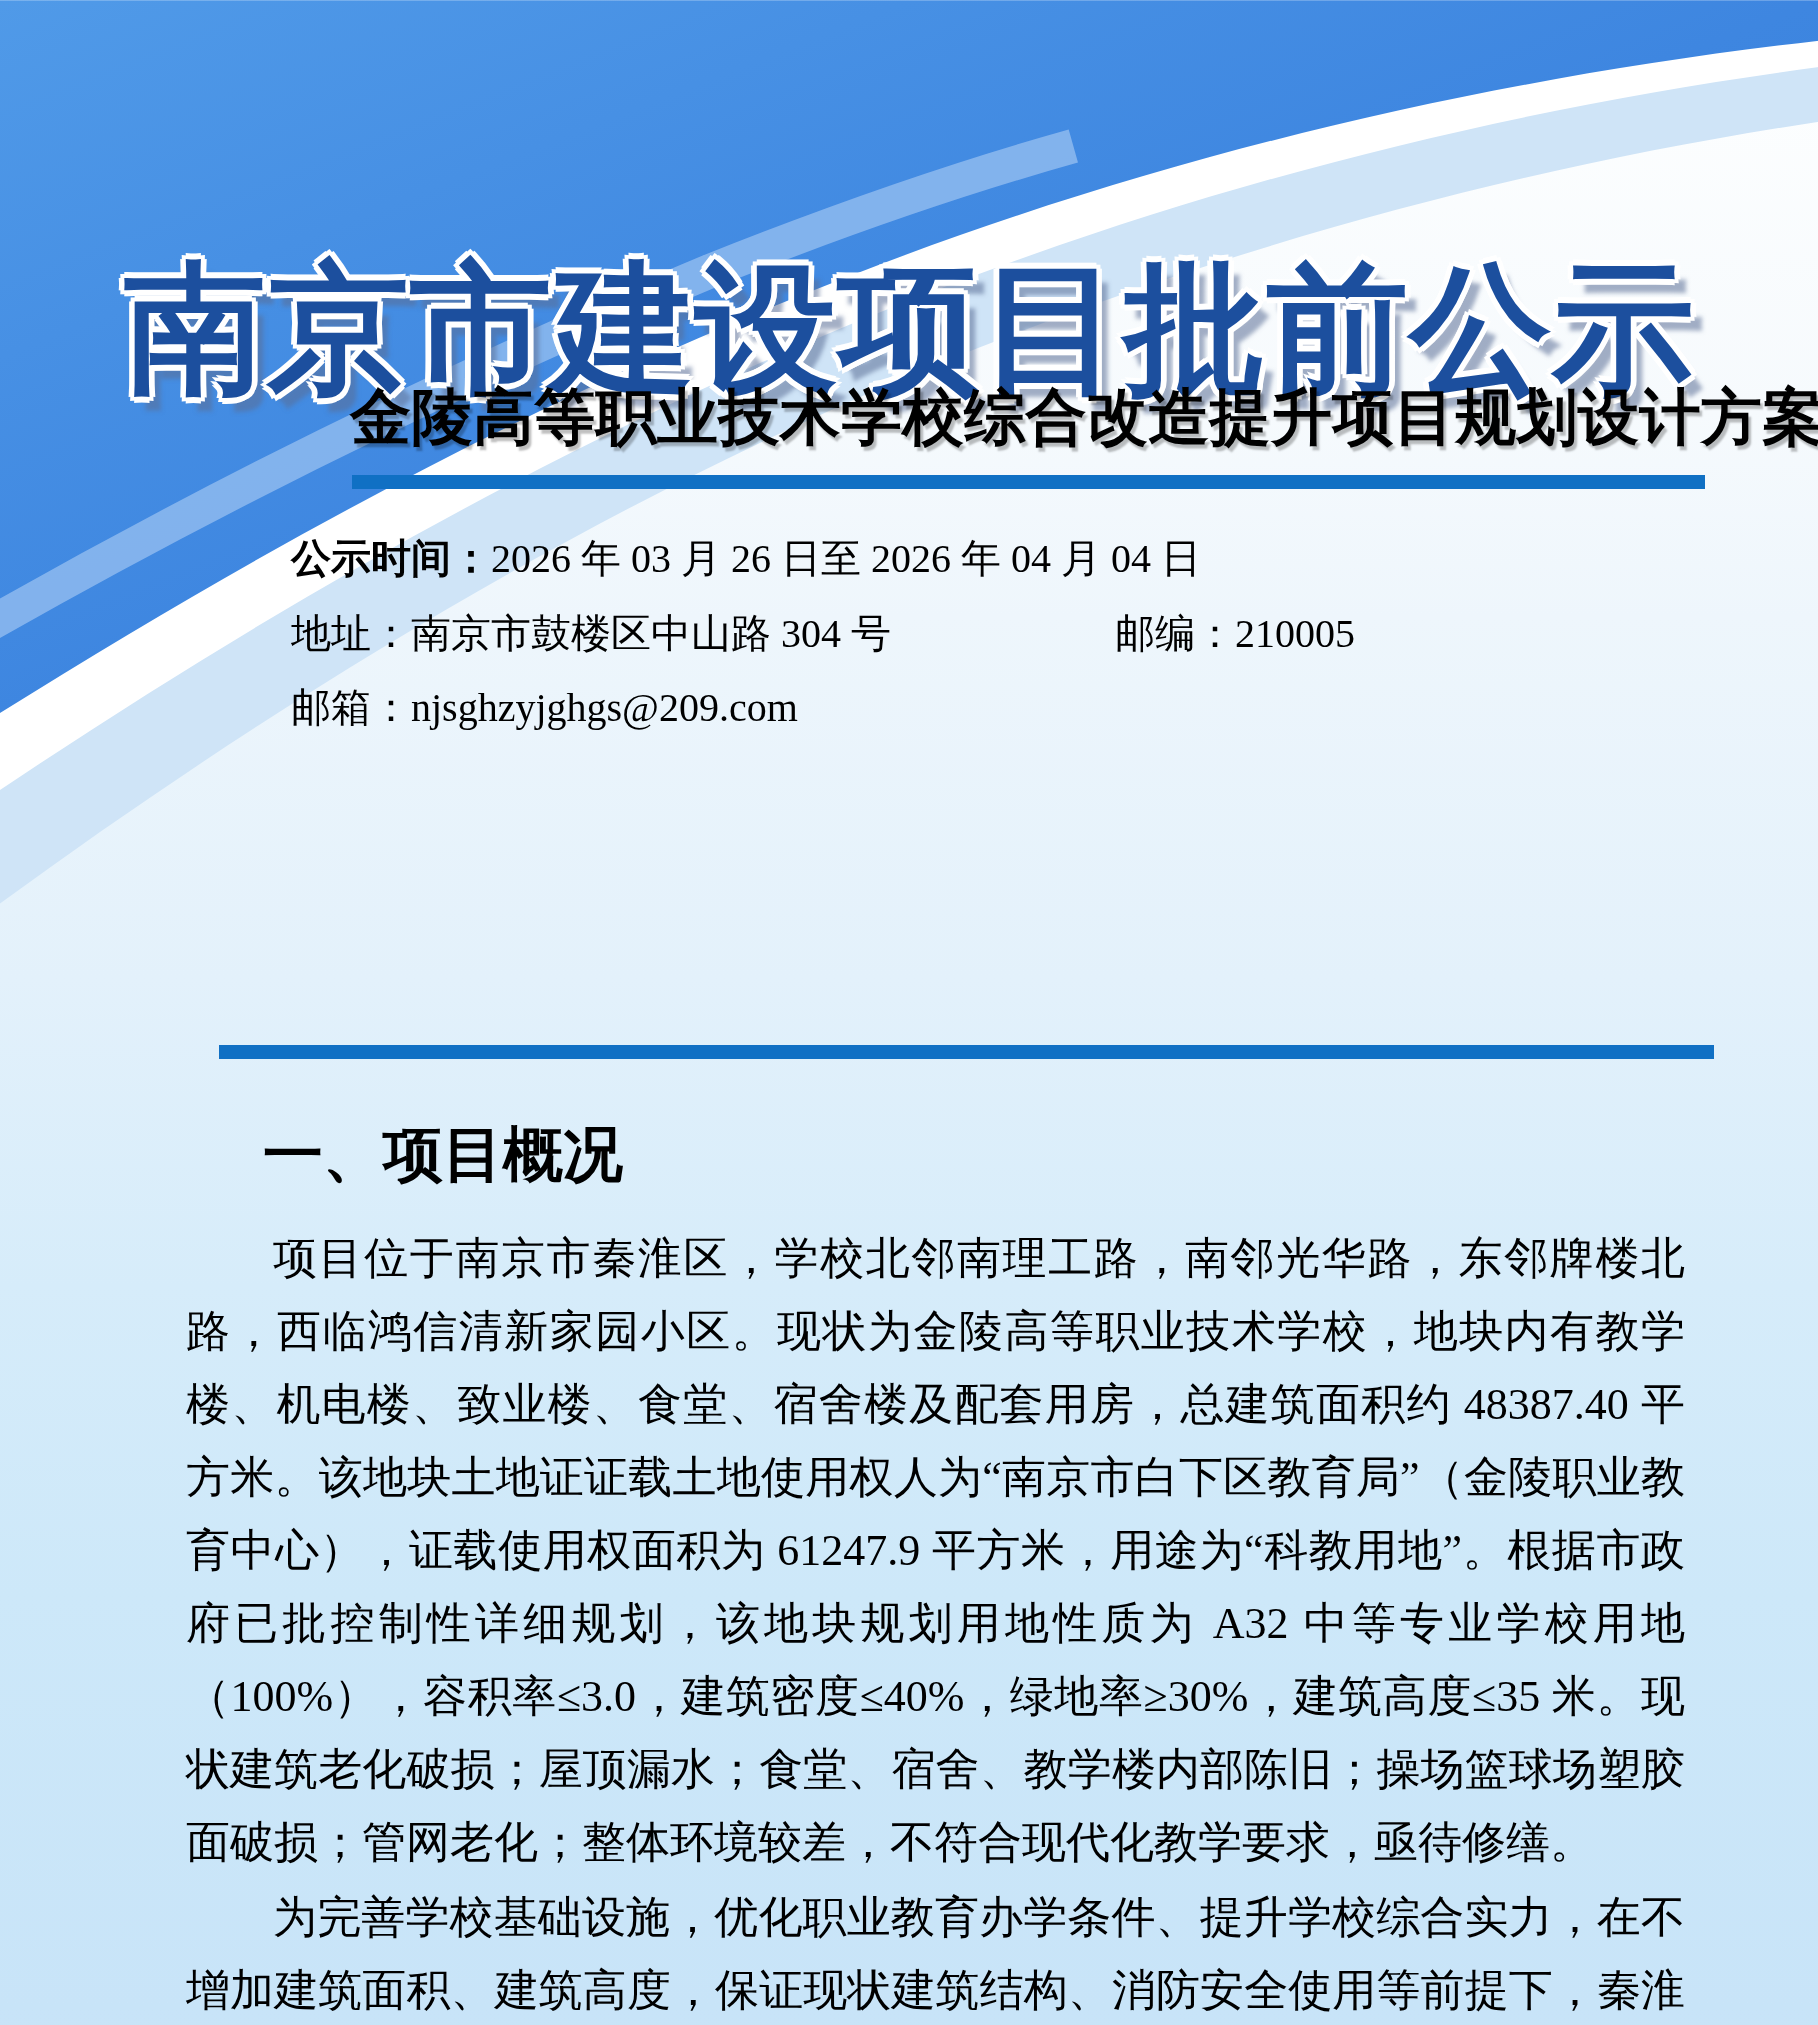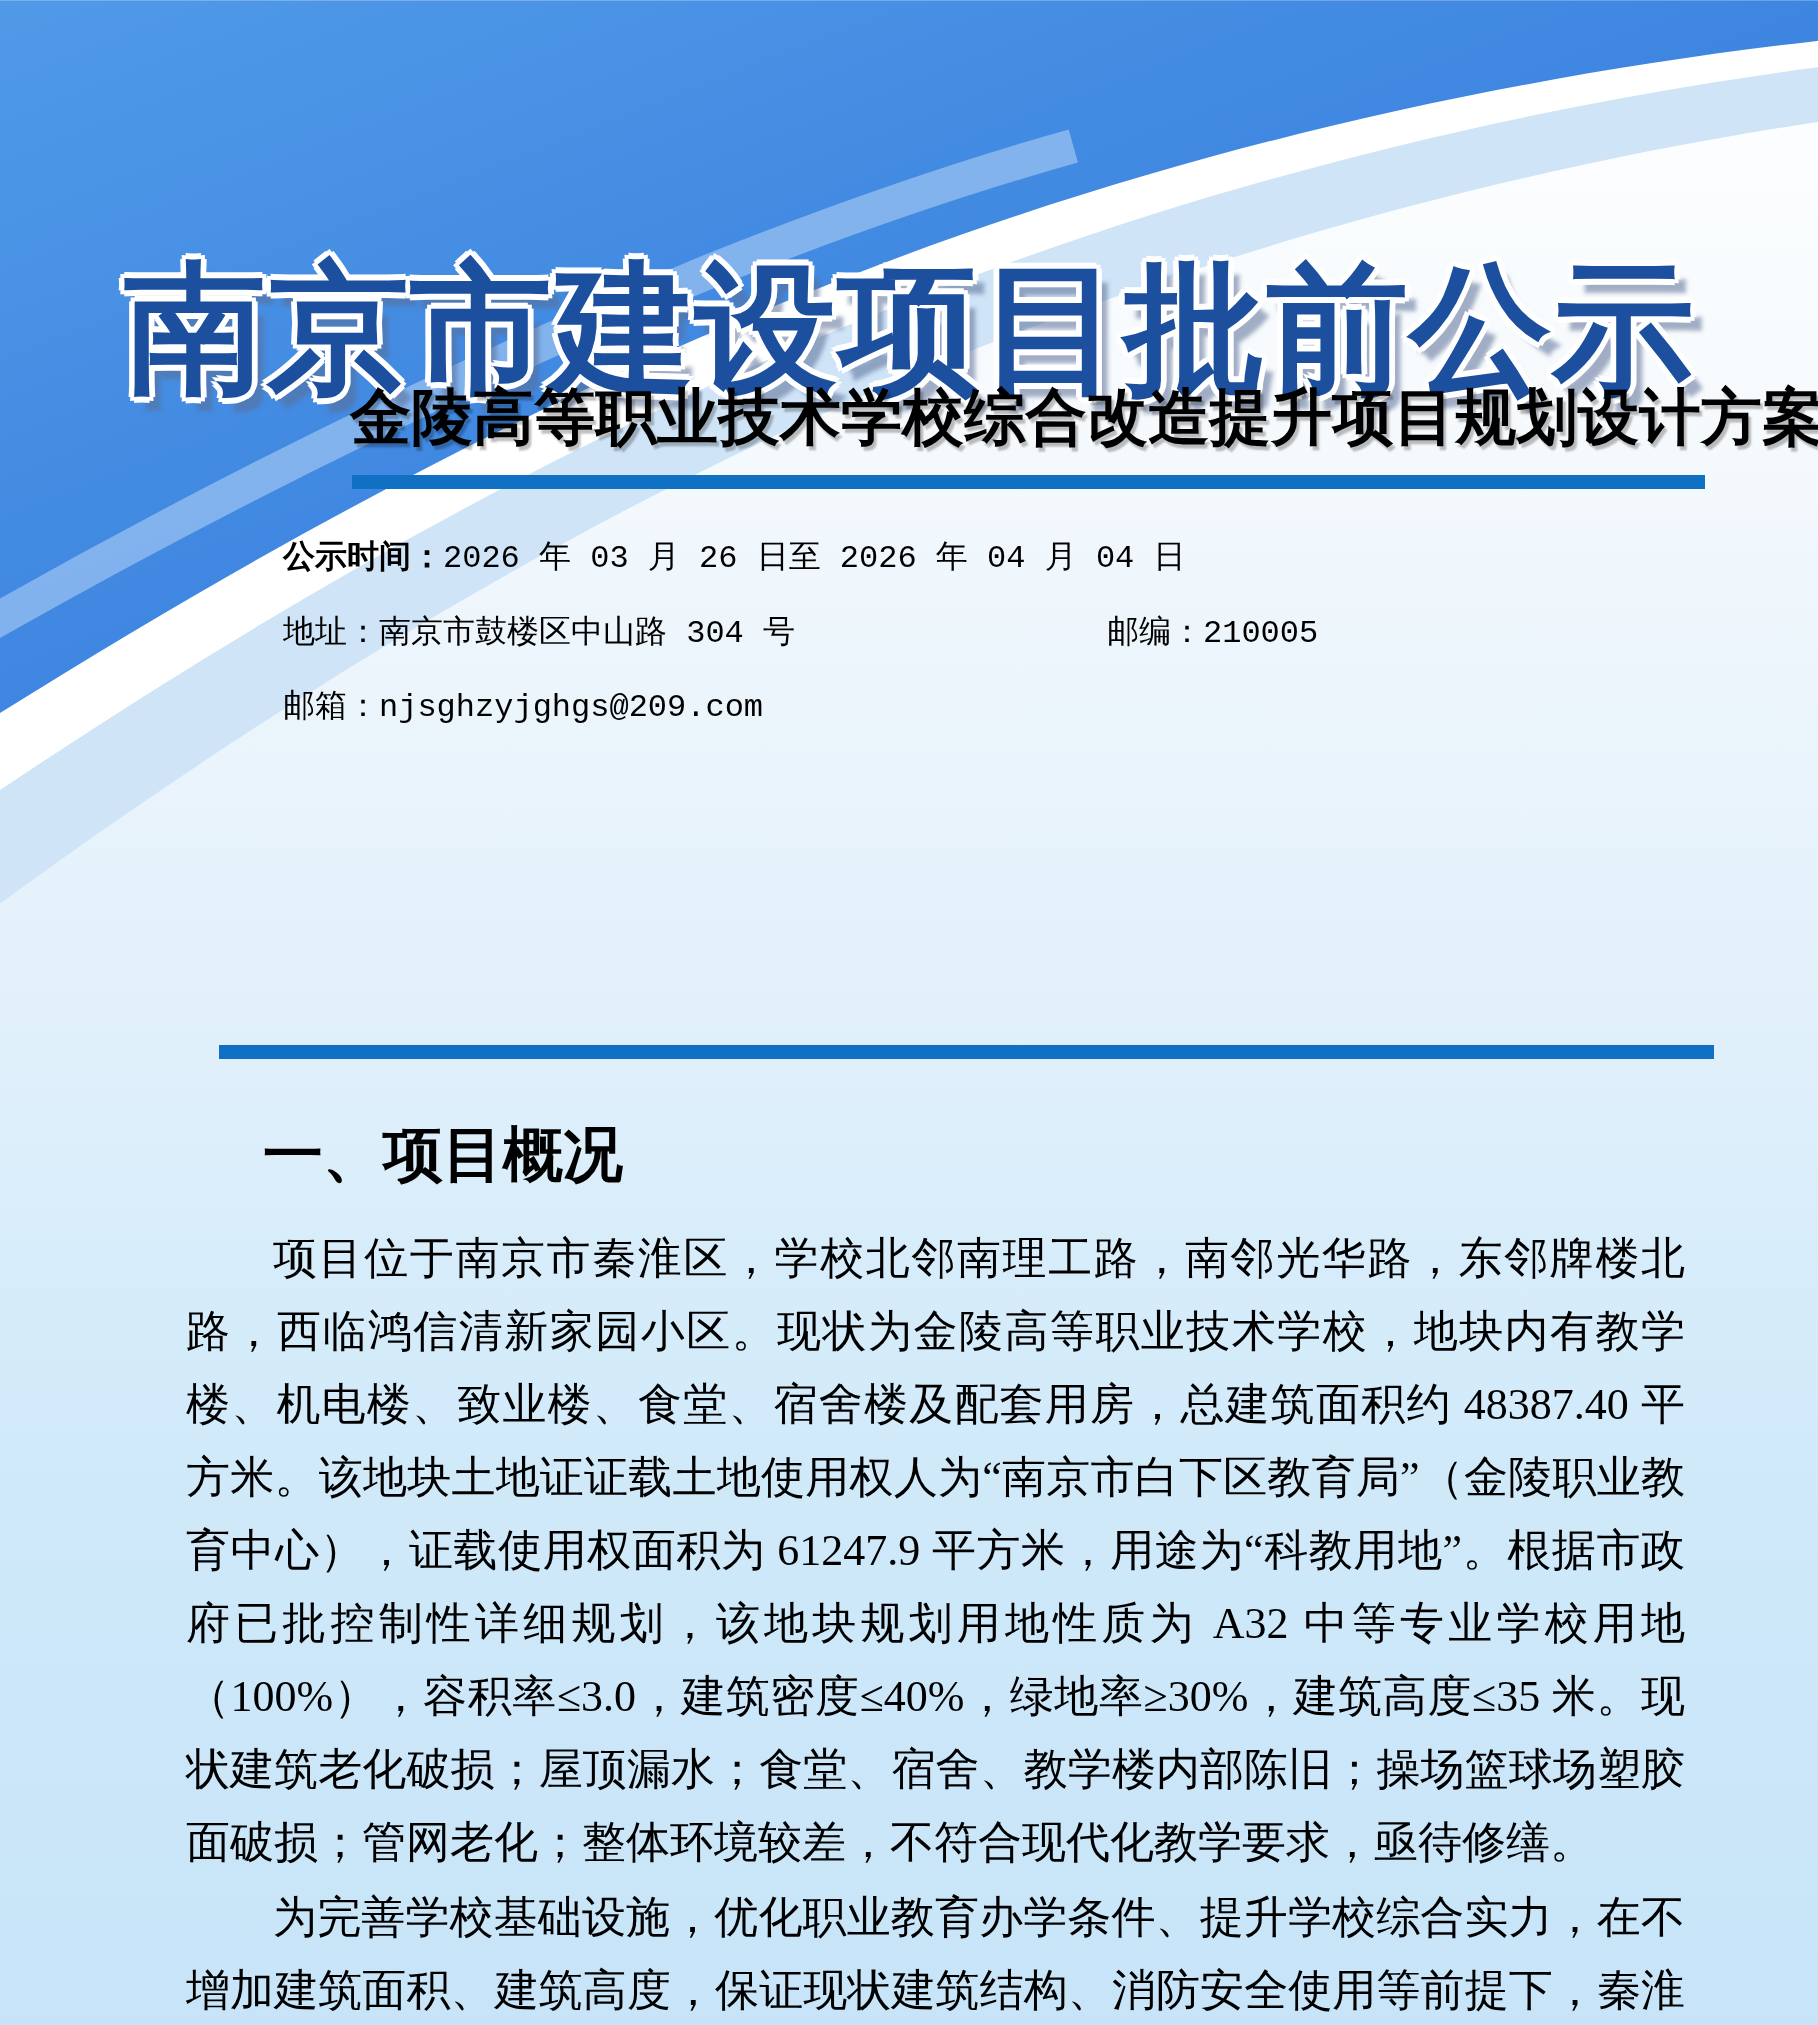--- a/index.html
+++ b/index.html
@@ -34,22 +34,22 @@
     position:absolute;top:377px;left:350px;white-space:nowrap;
     font-size:61px;font-weight:bold;color:#000;
     letter-spacing:0.4px;
     text-shadow:2.8px 3.6px 2px rgba(0,0,0,0.25);
   }
   .divider{position:absolute;height:13.8px;background:#1070c4;}
   #divider-1{top:475px;left:352px;width:1353px;}
   #divider-2{top:1045px;left:219px;width:1495px;}
 
   .notice{
-    position:absolute;top:520px;left:196px;width:1499px;
-    font-size:32px;color:#000;font-family:Liberation Mono, monospace;
+    position:absolute;top:520px;left:204px;width:1499px;
+    font-size:40px;color:#000;
   }
   .notice .time{line-height:77px;text-indent:87px;white-space:nowrap;}
   .notice .time b{font-weight:bold;}
   .notice .body{margin:0;line-height:77px;text-align:justify;text-indent:87px;}
   .contact-row{position:relative;line-height:74px;height:74px;}
   .contact-row .c1{position:absolute;left:87px;white-space:nowrap;}
   .contact-row .c2{position:absolute;left:883px;white-space:nowrap;margin-left:28px;}
 
   .section{
     position:absolute;top:1122px;left:186px;width:1499px;

